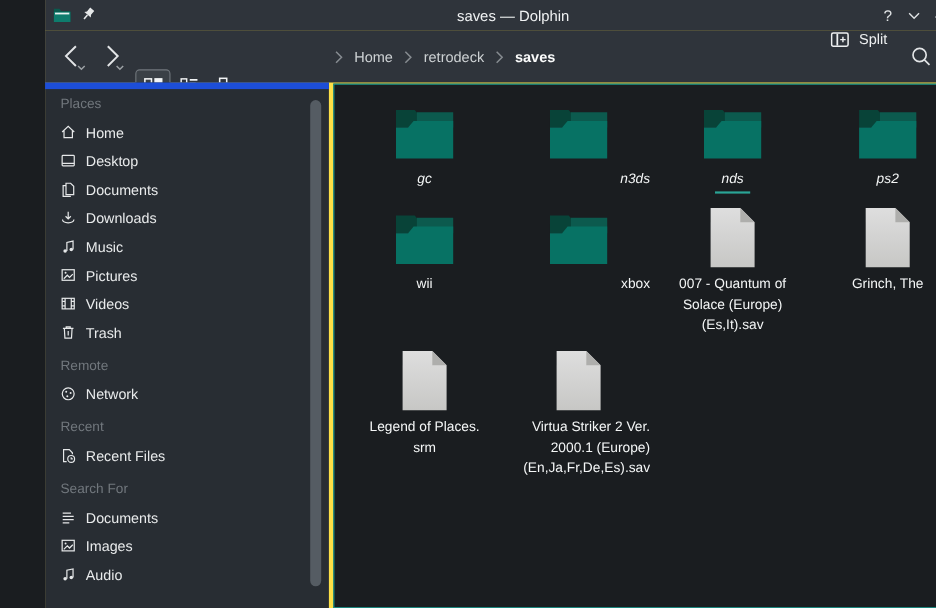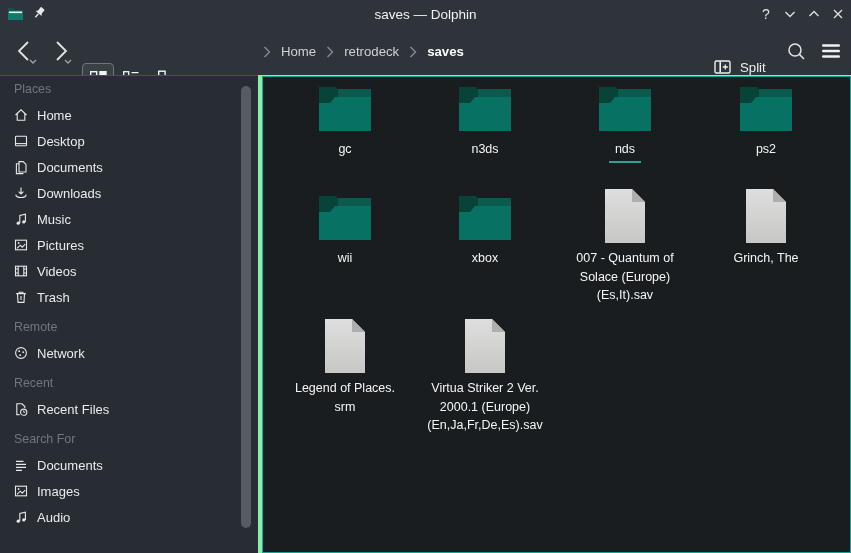--- a/index.html
+++ b/index.html
@@ -4,21 +4,21 @@
 <style>
   * { margin:0; padding:0; box-sizing:border-box; }
   html,body { width:851px; height:553px; overflow:hidden; }
   body {
     font-family:"Liberation Sans", sans-serif;
     background:#1a1d20;
     color:#eef0f1;
     position:relative;
     -webkit-font-smoothing:antialiased;
   }
-  .window { position:absolute; inset:0; background:#86efac; }
+  .window { position:absolute; inset:0; background:#fde047;margin-left:41px; }
 
   
   .titlebar {
     position:absolute; left:0; top:0; width:851px; height:28px;
     background:#2f343b;
   }
   .titlebar .appicon { position:absolute; left:7px; top:6px; }
   .titlebar .pin { position:absolute; left:31px; top:5px; }
   .titlebar .wtitle {
     position:absolute; left:0; right:0; top:0; height:28px;
@@ -47,30 +47,30 @@
 
   .breadcrumb {
     position:absolute; left:263px; top:0; height:47px;
     display:flex; align-items:center; gap:10px; font-size:13.2px;
   }
   .breadcrumb .crumb { color:#ced2d4; }
   .breadcrumb .crumb.current { color:#fbfcfc; font-weight:bold; }
   .breadcrumb .bsep { display:flex; align-items:center; }
 
   .splitbtn { position:absolute; left:714px; top:0; height:47px;
-    display:flex; align-items:flex-end; gap:9px; font-size:13.2px; color:#eef0f1; }
+    display:flex; align-items:flex-start; gap:9px; font-size:13.2px; color:#eef0f1; }
   .searchbtn { position:absolute; left:783px; top:10px; width:26px; height:26px;
     display:flex; align-items:center; justify-content:center; }
   .menubtn { position:absolute; left:818px; top:10px; width:26px; height:26px;
     display:flex; align-items:center; justify-content:center; }
 
   
   .sidebar {
     position:absolute; left:0; top:75px; width:258px; height:478px;
-    background:#282d33; border-top:1px solid #1d4ed8; overflow:hidden;
+    background:#282d33; border-top:6px solid #1d4ed8; overflow:hidden;
   }
   .sec-header { height:26px; display:flex; align-items:center;
     padding-left:14px; color:#71777d; font-size:12.4px; }
   .sec-header.spaced { margin-top:4px; }
   .place-item { height:26px; display:flex; align-items:center; gap:8px;
     padding-left:13px; font-size:13px; color:#e9ebec; cursor:default; }
   .place-item .picon { width:16px; height:16px; flex:0 0 16px;
     display:flex; align-items:center; justify-content:center; }
   .places-scrollbar {
     position:absolute; left:241px; top:10px; width:10px; height:442px;
@@ -81,22 +81,22 @@
   .mainview {
     position:absolute; left:262px; top:76px; width:589px; height:477px;
     background:#1a1d20; border:1px solid #1ca195;
   }
   .cell { position:absolute; width:130px; text-align:center; cursor:default; }
   .cell .icon-area { height:56px; display:flex; align-items:flex-start; justify-content:center; }
   .cell .icon-area.file { align-items:center; }
   .cell .label { margin-top:5px; font-size:12.5px; line-height:18.5px; color:#f4f6f6; }
   .underline { width:32px; height:2px; background:#2aa496; margin:2px auto 0; }
 
-  .c0 { left:17px; }  .c1 { left:157px; } .c2 { left:297px; } .c3 { left:438px; }
-  .r0 { top:2px; }   .r1 { top:111px; }  .r2 { top:241px; }
+  .c0 { left:17px; }  .c1 { left:157px;text-align:right; } .c2 { left:297px; } .c3 { left:438px; }
+  .r0 { top:15px;font-style:italic; }   .r1 { top:111px; }  .r2 { top:241px; }
 
   svg { display:block; }
 </style>
 </head>
 <body>
 
 <svg width="0" height="0" style="position:absolute">
   <defs>
     <linearGradient id="pg" x1="0" y1="0" x2="0" y2="1">
       <stop offset="0" stop-color="#dedede"></stop>

